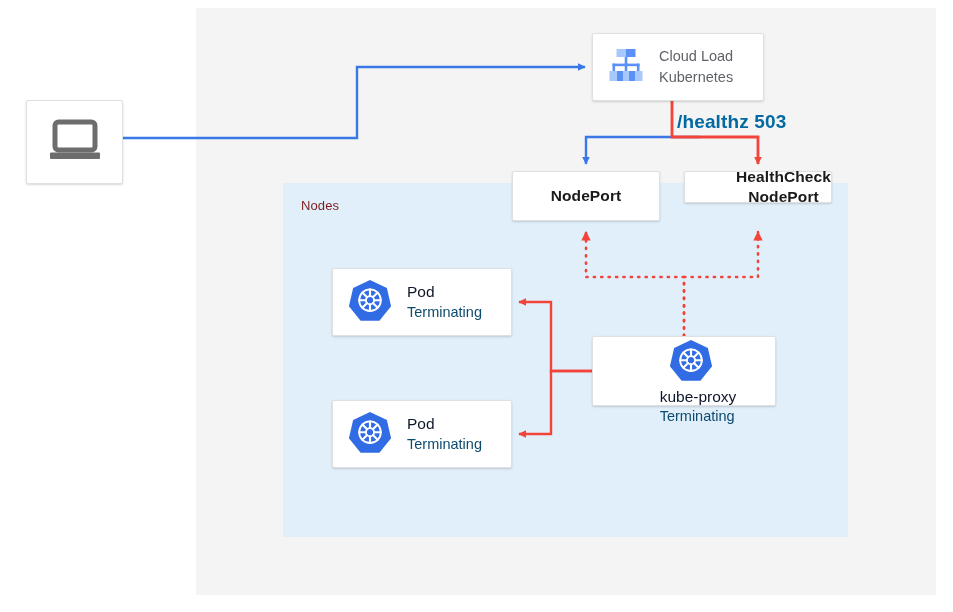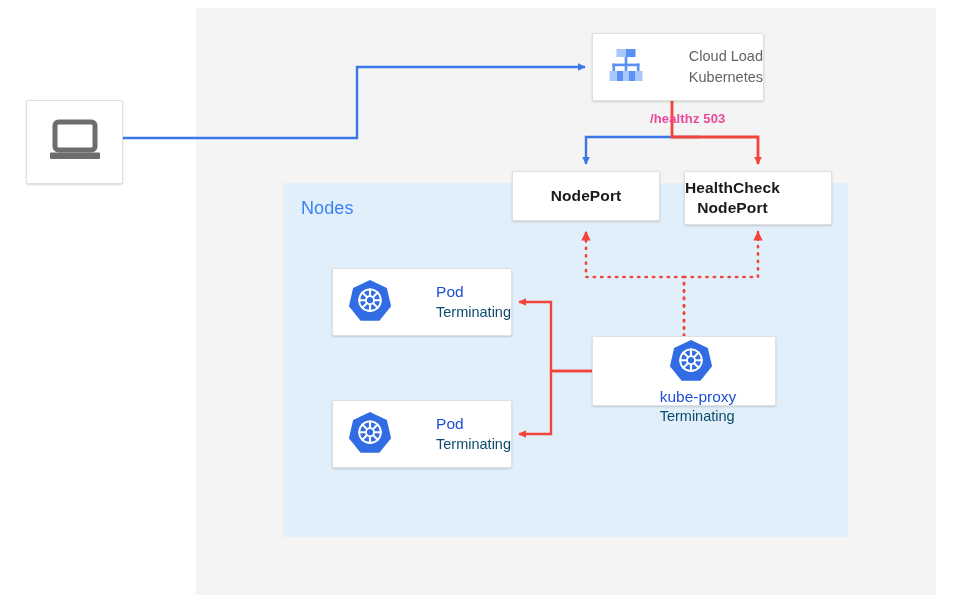--- a/index.html
+++ b/index.html
@@ -6,53 +6,53 @@
   body{width:953px;height:612px;position:relative;overflow:hidden;
        font-family:"Liberation Sans","DejaVu Sans",sans-serif;}
 
   #canvas{position:absolute;left:0;top:0;width:953px;height:612px;}
 
   
   .region-outer{position:absolute;left:196px;top:8px;width:740px;height:587px;
                 background:#f4f4f4;}
   .region-nodes{position:absolute;left:283px;top:183px;width:565px;height:354px;
                 background:#e1effb;}
-  .nodes-label{position:absolute;left:301px;top:198px;font-size:18px;color:#3b82f6;
+  .nodes-label{position:absolute;left:301px;top:198px;font-size:13px;color:#7f1d1d;
                letter-spacing:.1px;}
 
   
   .card{position:absolute;background:#ffffff;border:1px solid #e0e0e0;
         border-radius:2px;box-sizing:border-box;
-        box-shadow:0 1px 2px rgba(0,0,0,.10),0 1px 3px rgba(0,0,0,.06);justify-content:space-between;}
+        box-shadow:0 1px 2px rgba(0,0,0,.10),0 1px 3px rgba(0,0,0,.06);}
   .card-flex{display:flex;align-items:center;}
 
   .client-card{left:26px;top:100px;width:97px;height:84px;
                justify-content:center;}
 
   .clb-card{left:592px;top:33px;width:172px;height:68px;padding-left:12px;}
   .clb-text{margin-left:12px;font-size:14.5px;color:#5f6368;line-height:1.42;}
 
   .np-card{left:512px;top:171px;width:148px;height:50px;
            display:flex;align-items:center;justify-content:center;}
-  .hcnp-card{left:684px;top:171px;width:148px;height:54px;
-             display:flex;align-items:center;justify-content:flex-start;}
+  .hcnp-card{left:684px;top:171px;width:148px;height:32px;
+             display:flex;align-items:center;justify-content:flex-end;}
   .np-text{font-size:15.5px;font-weight:bold;color:#1a1a1a;text-align:center;
            line-height:1.26;letter-spacing:.1px;}
 
   .pod-card{left:332px;width:180px;height:68px;padding-left:14px;}
   .pod1{top:268px;} .pod2{top:400px;}
   .proxy-card{left:592px;top:336px;width:184px;height:70px;padding-left:14px;flex-direction:column;}
 
   .lbl-block{margin-left:14px;}
-  .lbl-title{font-size:15.5px;color:#1d4ed8;line-height:1.3;}
+  .lbl-title{font-size:15.5px;color:#0f172a;line-height:1.3;}
   .lbl-sub{font-size:14.5px;color:#0c4a6e;line-height:1.32;}
 
   
-  .healthz{position:absolute;left:650px;top:111px;font-size:13px;font-weight:bold;
-           color:#ec4899;letter-spacing:.15px;}
+  .healthz{position:absolute;left:677px;top:111px;font-size:19px;font-weight:bold;
+           color:#0369a1;letter-spacing:.15px;}
 
   
   svg.wires{position:absolute;left:0;top:0;width:953px;height:612px;
             pointer-events:none;}
 </style>
 </head>
 <body>
 
 <div id="canvas">
 

